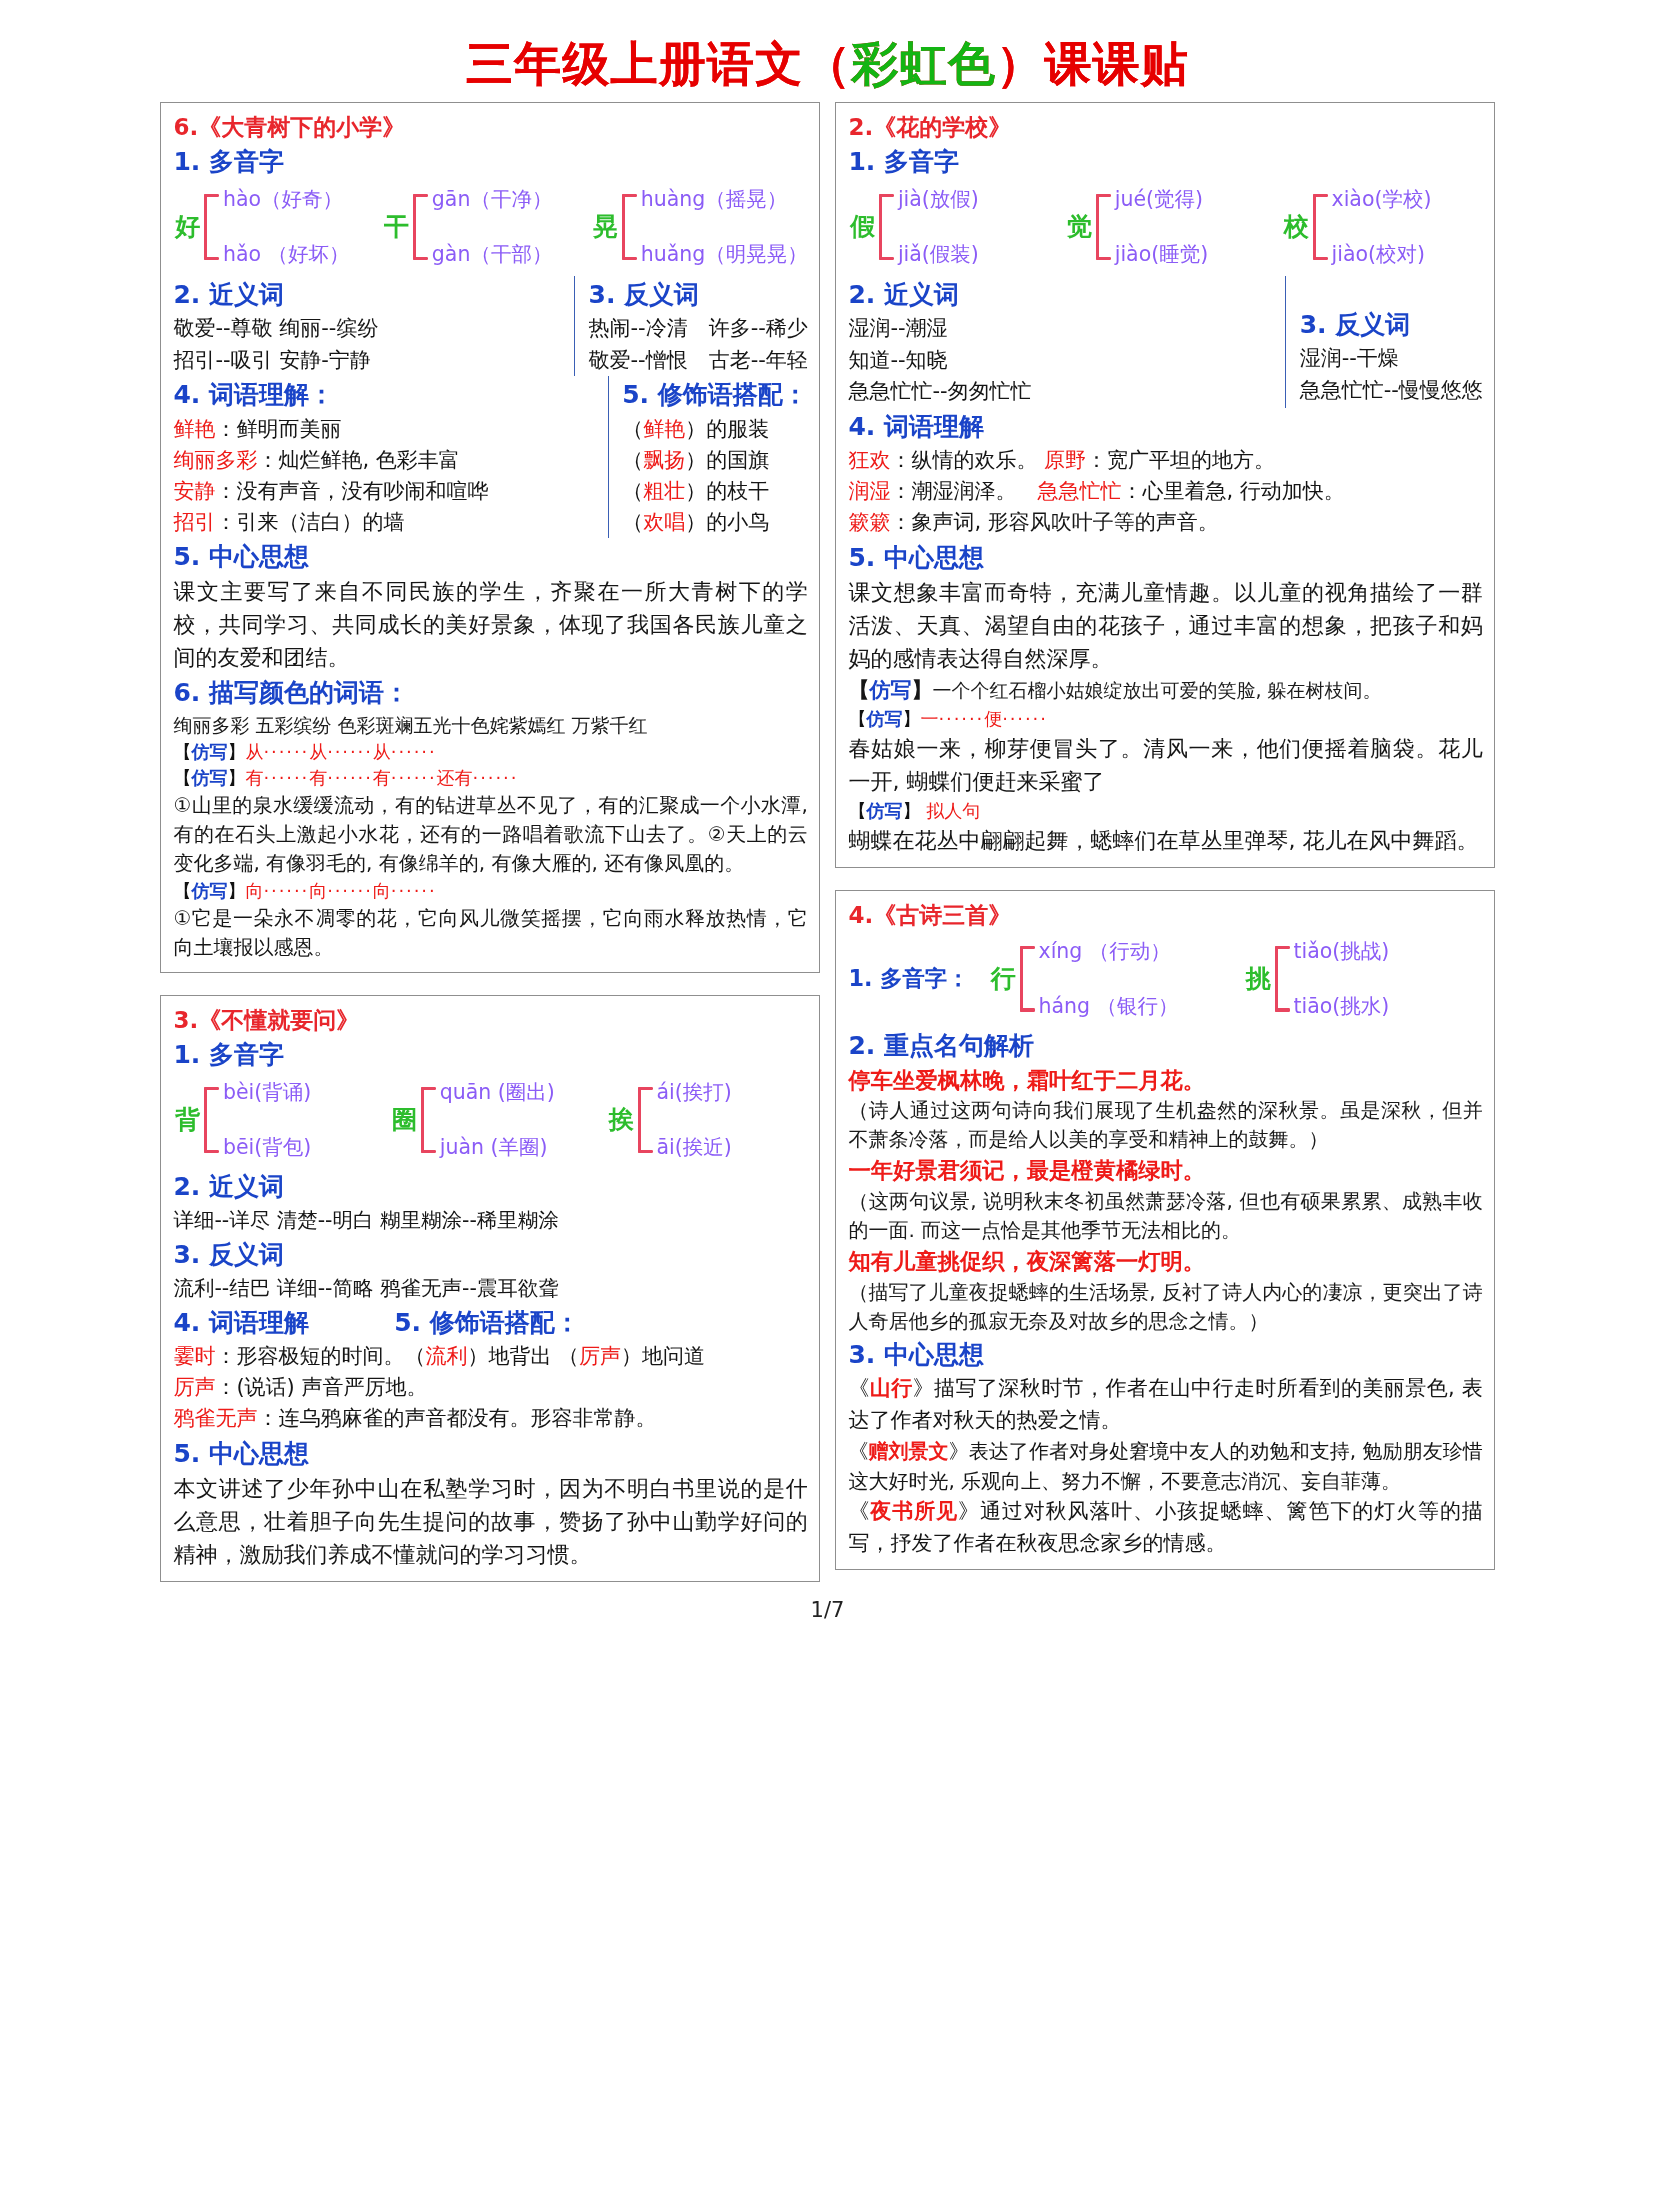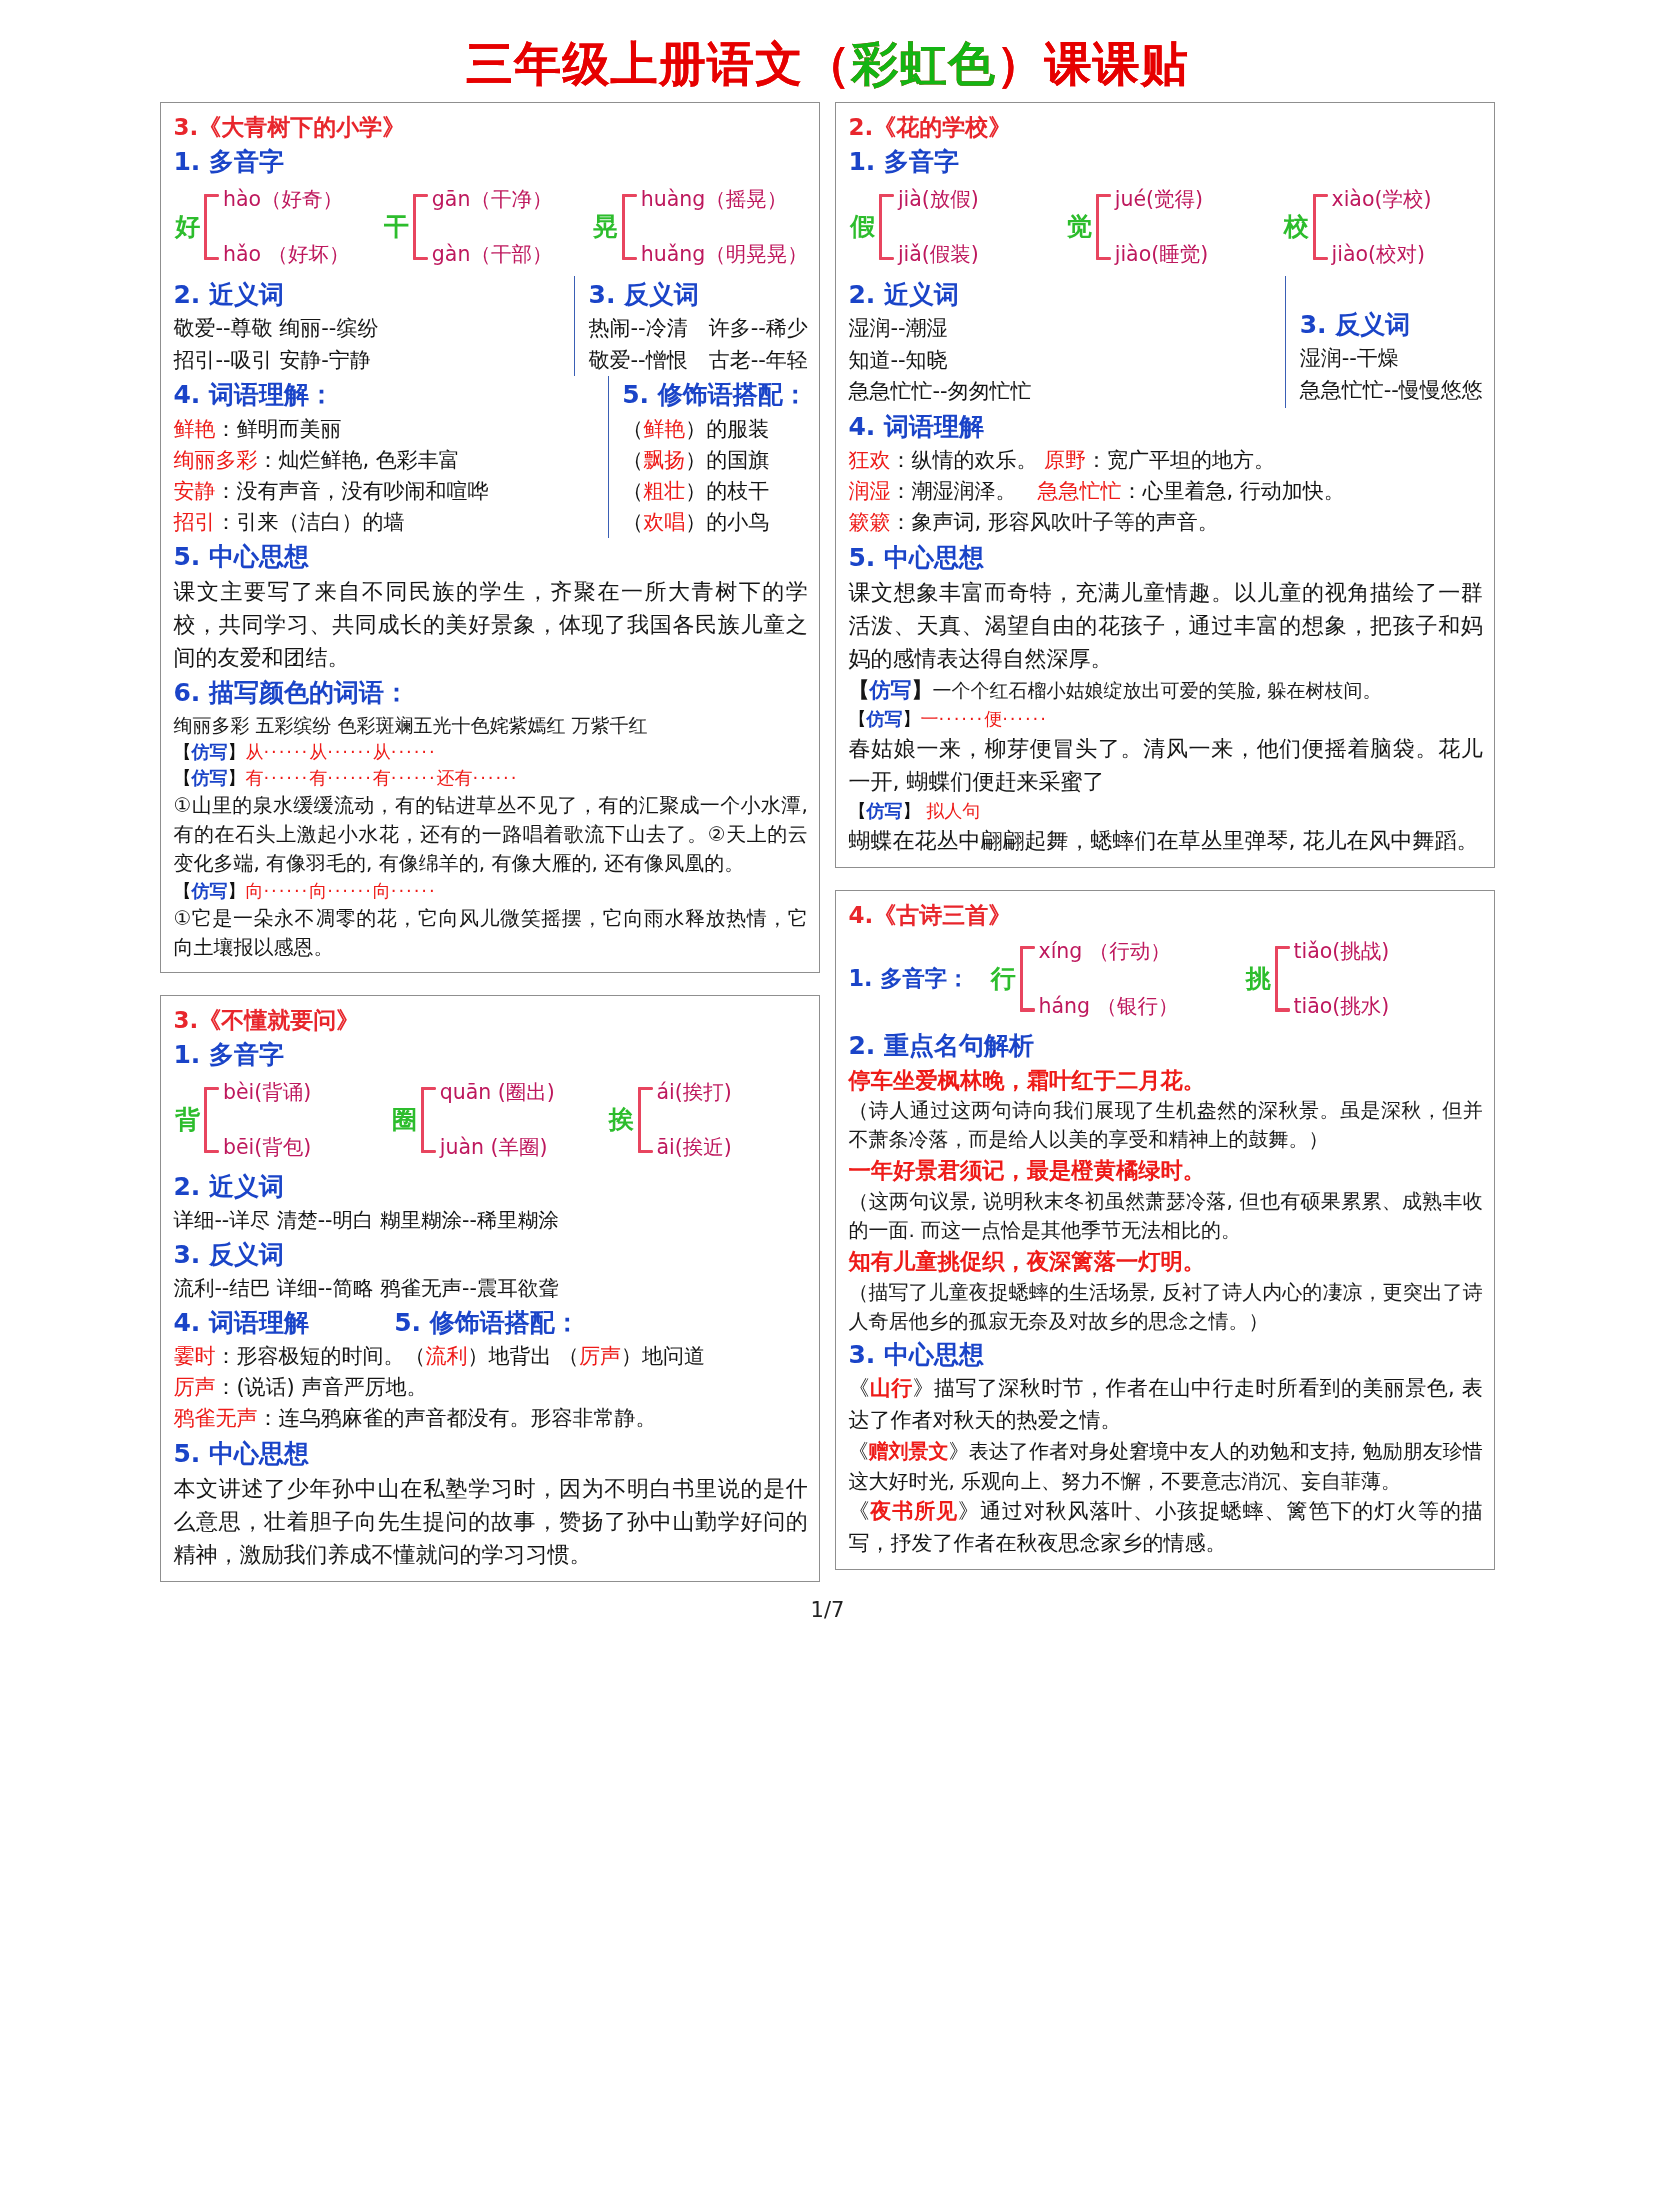--- a/index.html
+++ b/index.html
@@ -121,21 +121,21 @@
     border-radius: 1.2px;
   }
   .brace .arm.top { top: 6.2px; }
   .brace .arm.bot { bottom: 6.2px; }
   .poly .readings {
     display: flex;
     flex-direction: column;
     justify-content: space-between;
     gap: 27px;
     font-size: 20.5px;
-    color: #be185d;
+    color: #8b5cf6;
     white-space: nowrap;
     padding: 1.2px 0;
   }
 
   
   .split {
     display: flex;
     gap: 0;
   }
   .split > .sp-l { flex: 1 1 auto; padding-right: 11.2px; }
@@ -178,21 +178,21 @@
 
   <div class="page-title">
     <span>三年级上册语文（</span><span class="green">彩虹色</span><span>）课课贴</span>
   </div>
 
   <div class="columns">
 
     <div class="col">
 
       <div class="card">
-        <div class="lesson-title">3.《大青树下的小学》</div>
+        <div class="lesson-title">6.《大青树下的小学》</div>
         <div class="sec-h">1. 多音字</div>
 
         <div class="poly-row">
           <div class="poly">
             <span class="char">好</span>
             <span class="brace">
                 <i class="arm top"></i>
                 <i class="arm bot"></i>
               </span>
             <span class="readings">

